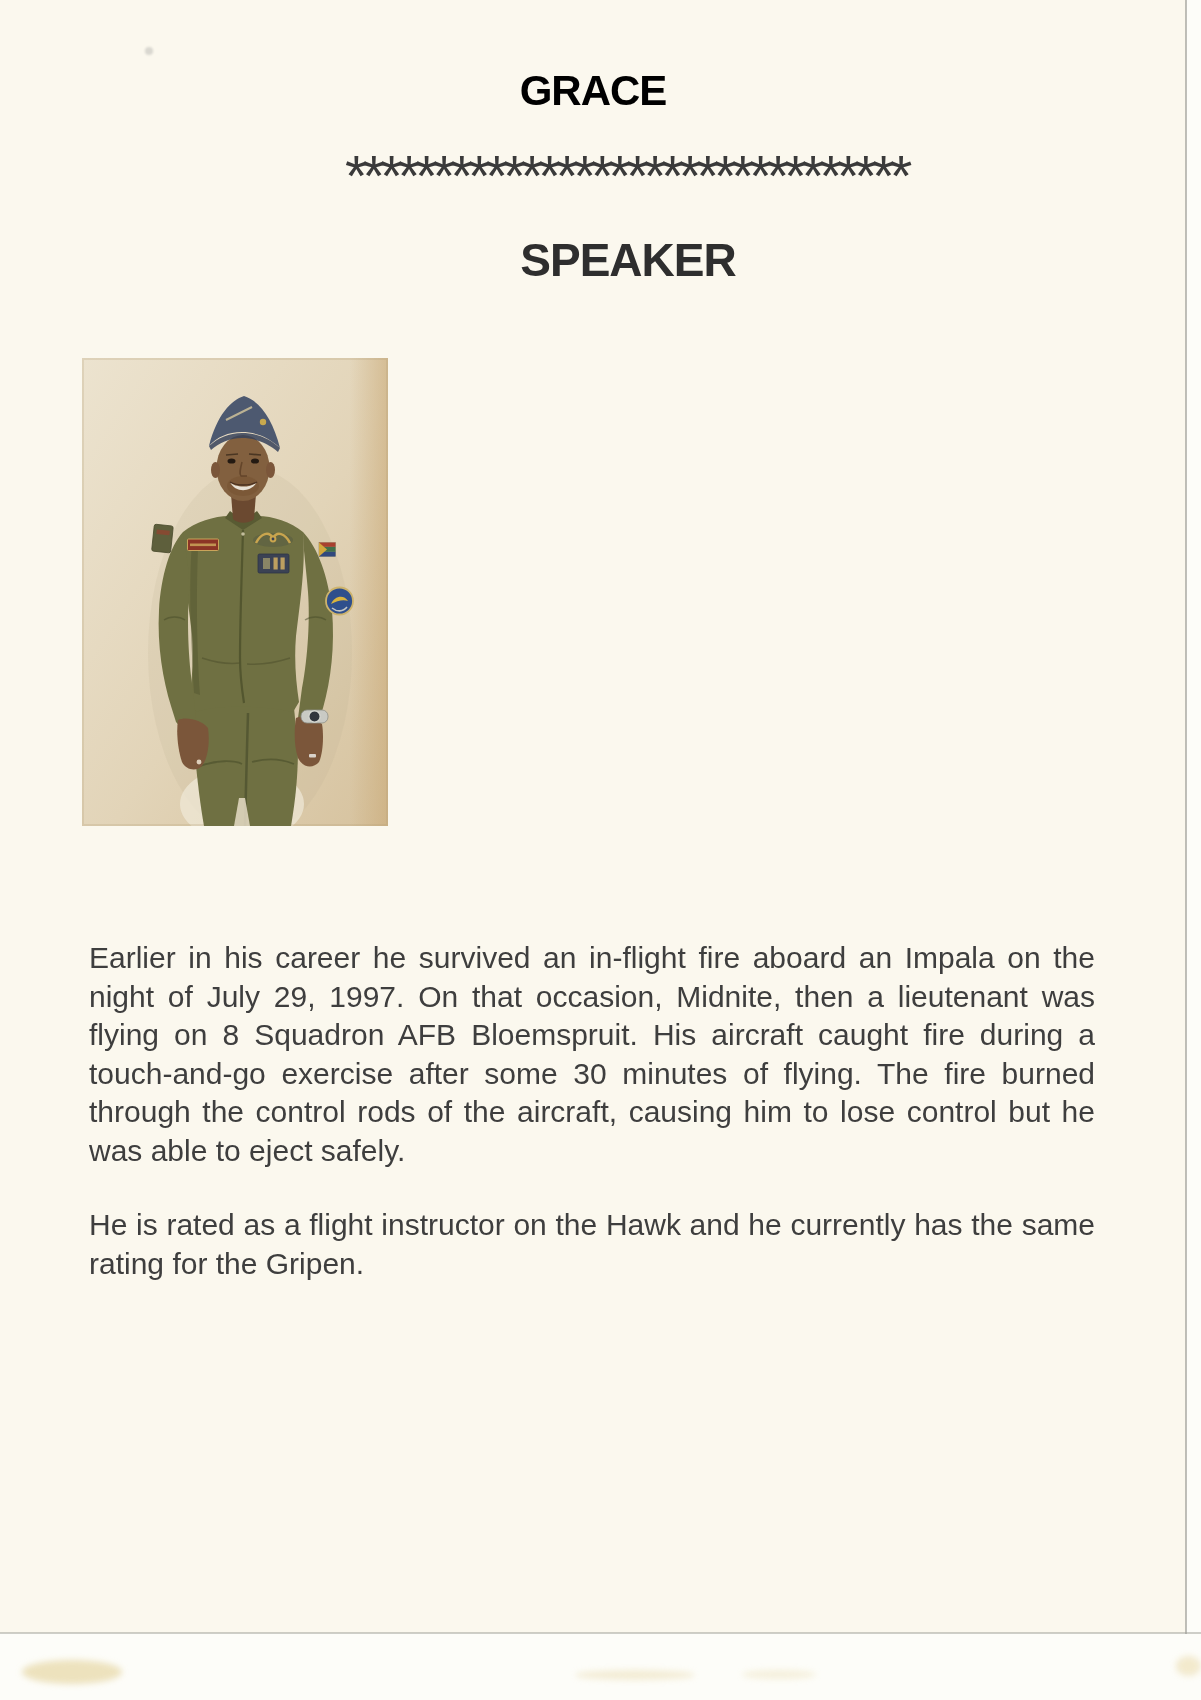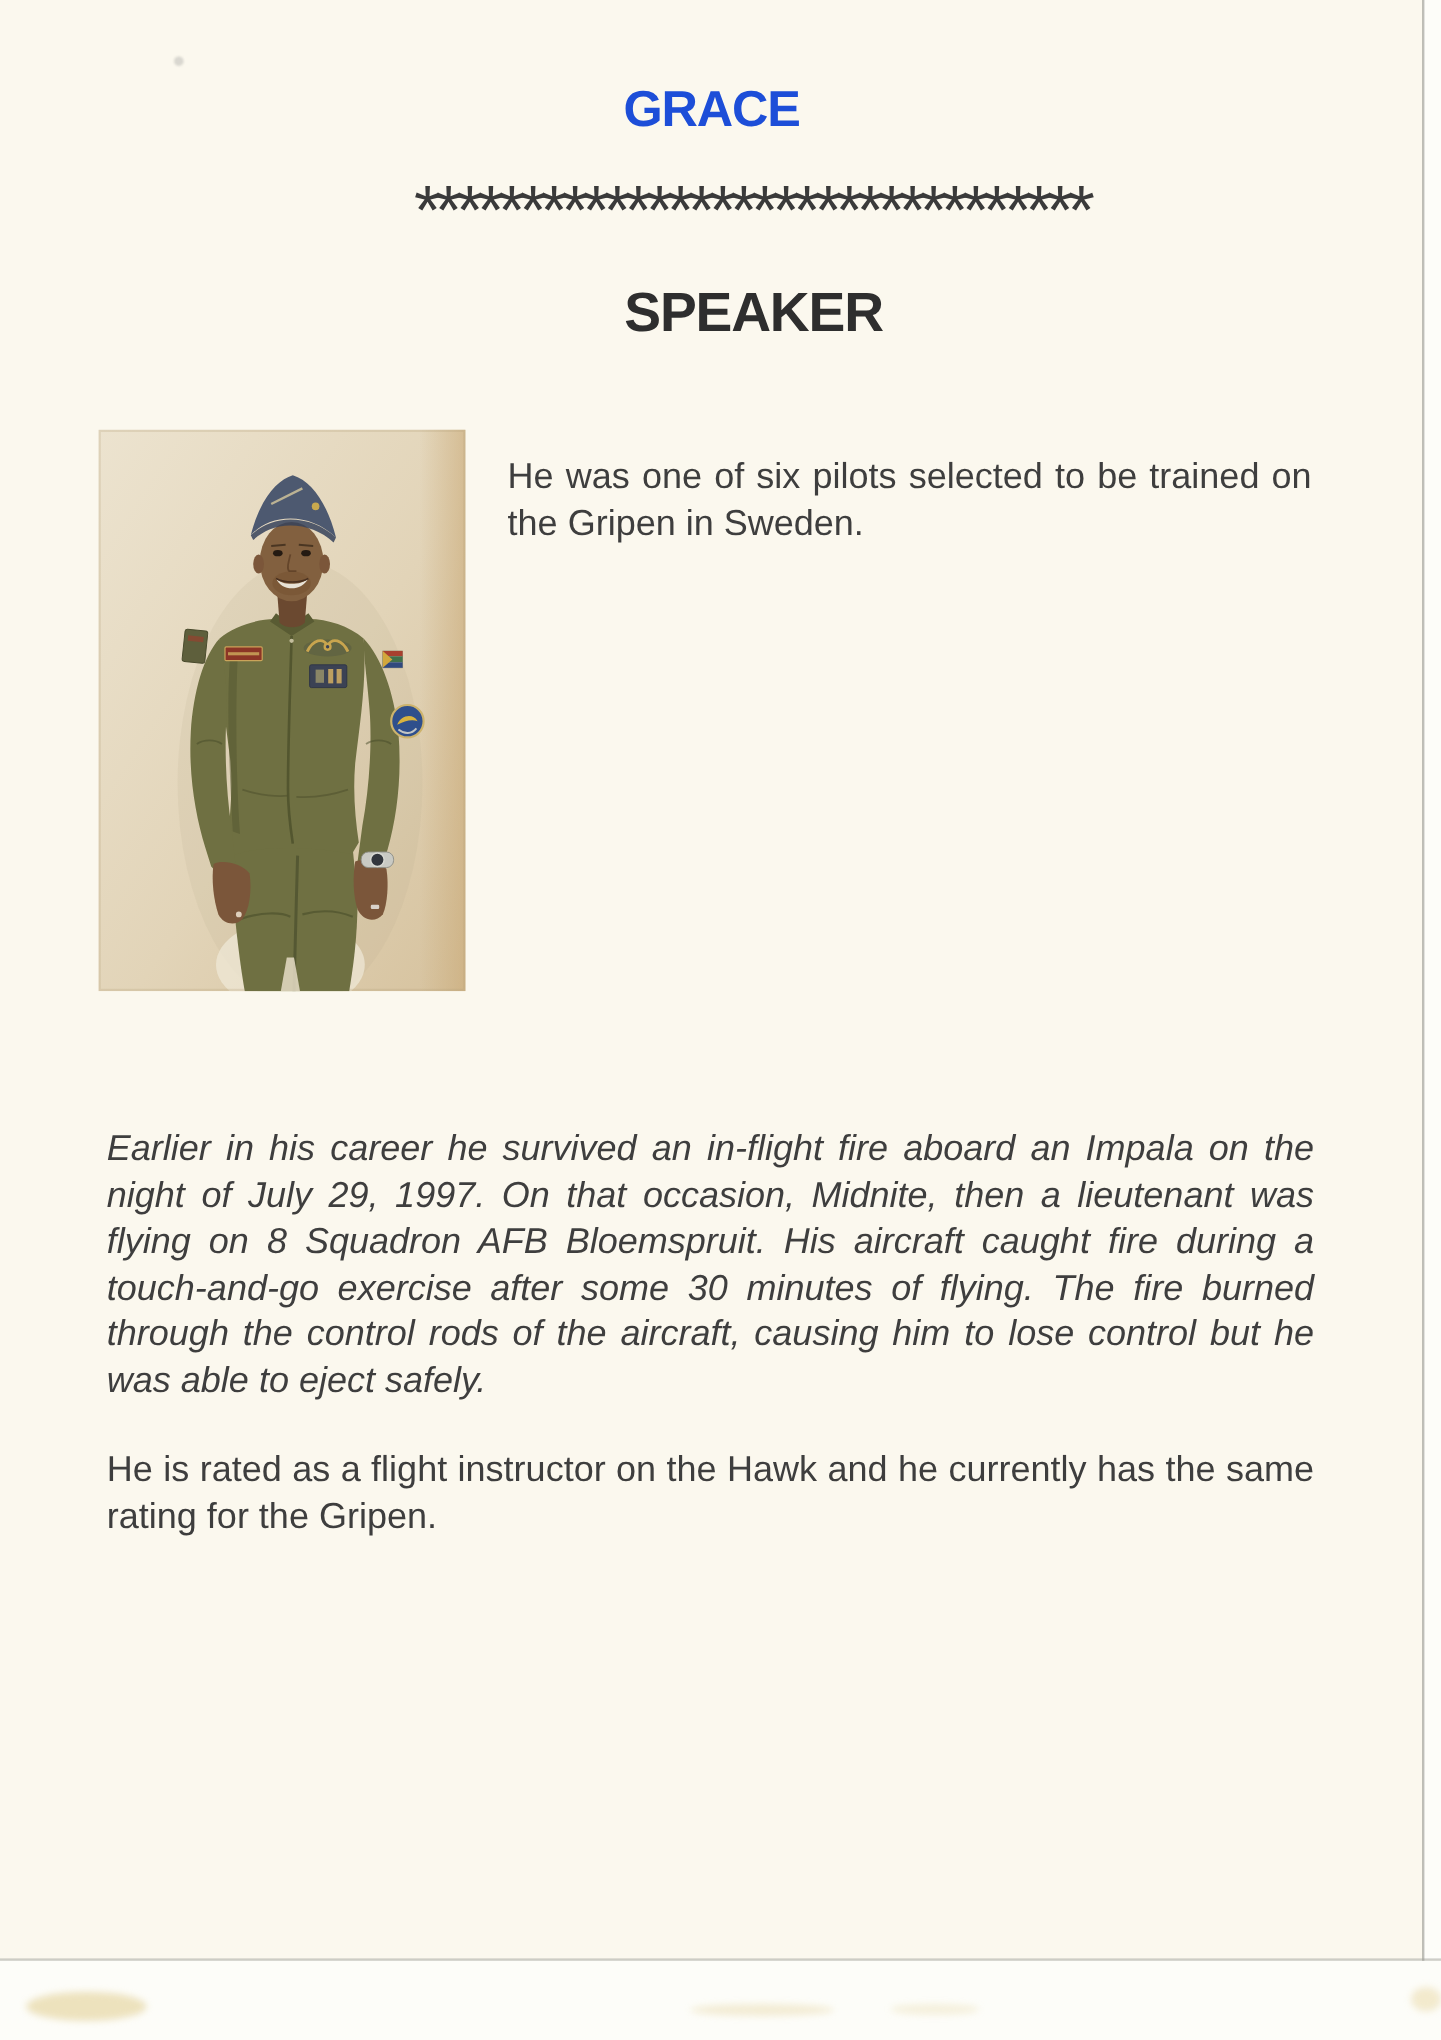--- a/index.html
+++ b/index.html
@@ -27,21 +27,21 @@
   }
   .smudge{position:absolute;border-radius:50%;filter:blur(3px);}
   .smudge.s1{left:22px;top:1660px;width:100px;height:24px;background:rgba(222,200,130,.5);}
   .smudge.s2{left:575px;top:1670px;width:120px;height:10px;background:rgba(222,200,130,.3);}
   .smudge.s3{left:742px;top:1670px;width:74px;height:9px;background:rgba(222,200,130,.24);}
   .smudge.s4{left:1176px;top:1656px;width:25px;height:20px;background:rgba(228,206,140,.4);}
 
   .title{
     position:absolute;left:0;top:70px;width:1186px;margin:0;
     text-align:center;font-size:42px;line-height:1;font-weight:bold;
-    letter-spacing:-1px;color:#1d4ed8;
+    letter-spacing:-1px;color:#000000;
   }
   .stars{
     position:absolute;left:345px;top:147px;margin:0;
     font-size:58px;line-height:58px;letter-spacing:-5px;
     color:#3a3a3a;white-space:nowrap;
   }
   .subtitle{
     position:absolute;left:35px;top:237px;width:1186px;margin:0;
     text-align:center;font-size:46px;line-height:1;font-weight:bold;
     letter-spacing:-1px;color:#2e2e2e;
@@ -51,21 +51,21 @@
   }
   .bio-column{
     position:absolute;left:423px;top:379px;width:670px;
   }
   p.bio, p.wide{
     margin:0 0 38.5px 0;
     font-size:30px;line-height:38.5px;color:#3e3e3e;
     text-align:justify;text-align-last:left;
   }
   p.wide{position:absolute;left:89px;width:1006px;margin:0;}
-  p.p-fire{top:939px;font-style:italic;}
+  p.p-fire{top:939px;}
   p.p-rating{top:1206px;}
 </style>
 </head>
 <body>
 
 <div class="sheet">
 
   <div class="paper"></div>
   <div class="edge-v"></div>
   <div class="edge-h"></div>
@@ -203,19 +203,18 @@
         <g transform="rotate(6 80 180)">
           <rect x="71" y="167" width="19" height="27" rx="2" fill="#5e5f3c" stroke="#494a2c" stroke-width=".8"></rect>
           <rect x="74" y="172" width="13" height="4.5" fill="#93432f" opacity=".75"></rect>
         </g>
 
       </g>
     </svg>
   </figure>
 
   <section class="bio-column">
-    <p class="bio">He was one of six pilots selected to be trained on the Gripen in Sweden.</p>
   </section>
 
   <p class="wide p-fire">Earlier in his career he survived an in-flight fire aboard an Impala on the night of July 29, 1997. On that occasion, Midnite, then a lieutenant was flying on 8 Squadron AFB Bloemspruit. His aircraft caught fire during a touch-and-go exercise after some 30 minutes of flying. The fire burned through the control rods of the aircraft, causing him to lose control but he was able to eject safely.</p>
   <p class="wide p-rating">He is rated as a flight instructor on the Hawk and he currently has the same rating for the Gripen.</p>
 
 </div>
 
 </body></html>

